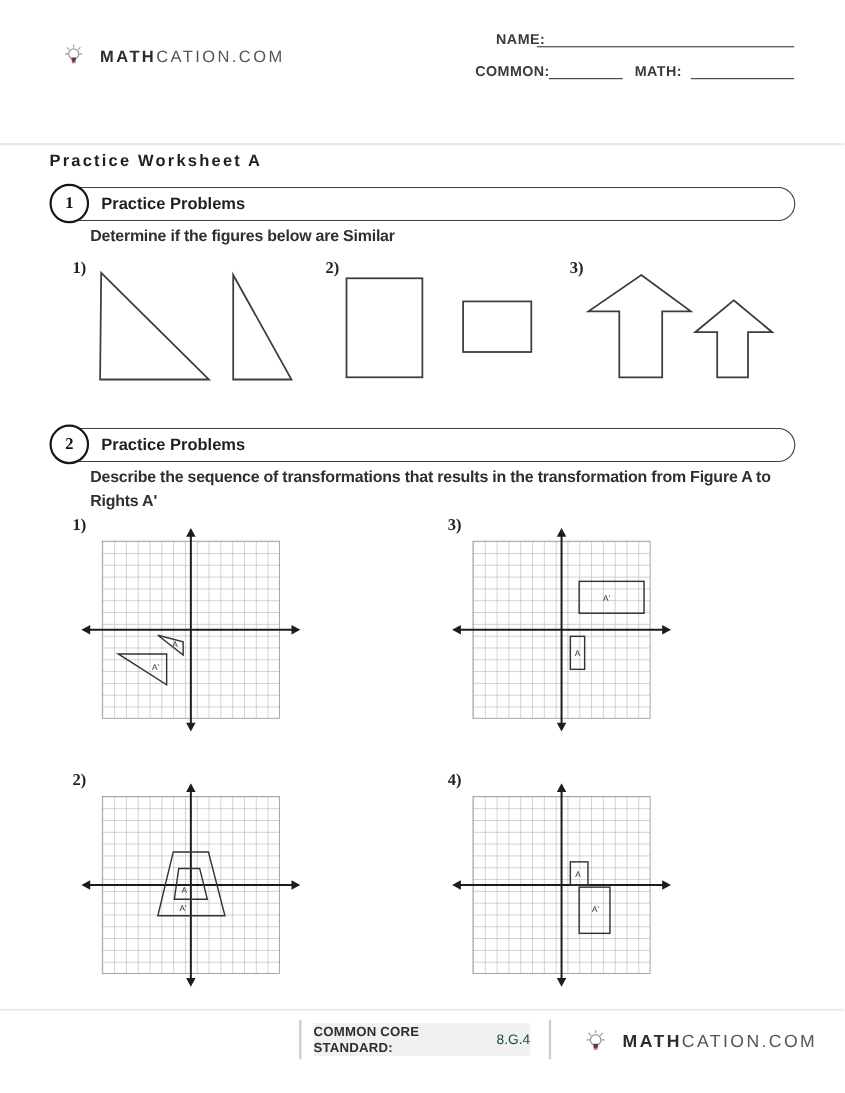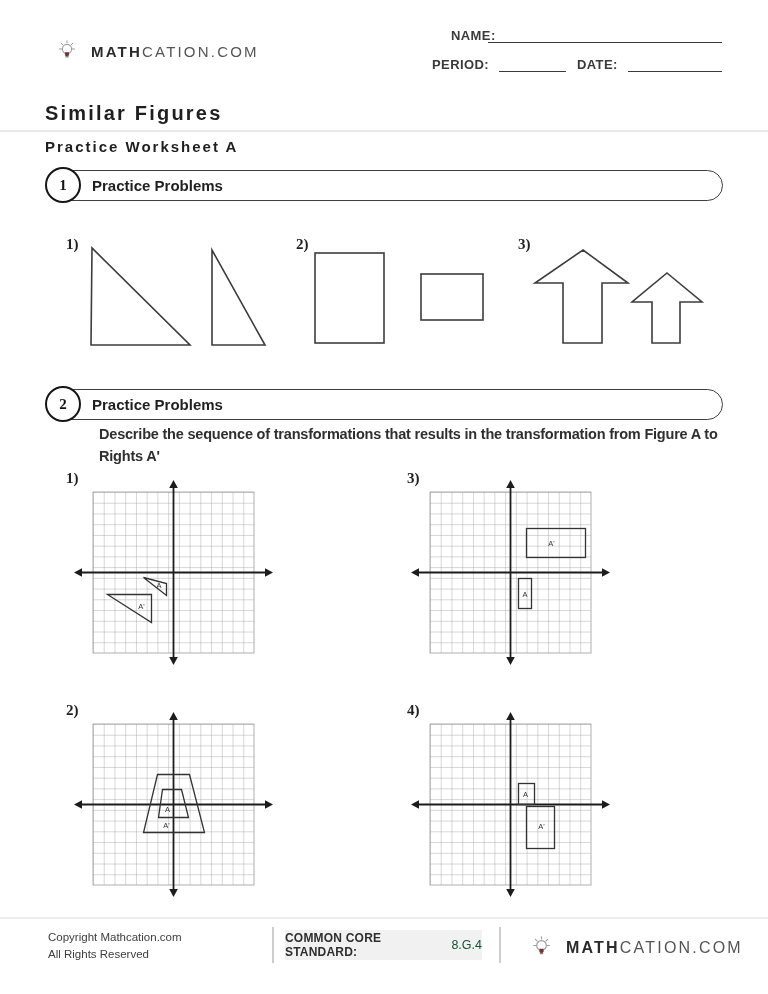--- a/index.html
+++ b/index.html
@@ -61,34 +61,34 @@
       </g>
       <circle cx="8" cy="9" r="4.6" fill="none" stroke="#9a9a9a" stroke-width="1.1"></circle>
       <path d="M6 12.2 h4 v2.4 a2 2 0 0 1 -4 0 z" fill="#7b3333"></path>
       <rect x="6.3" y="16" width="3.4" height="1.5" rx="0.5" fill="#8a8a8a"></rect>
     </svg>
     <span class="logo-text"><b>MATH</b><span>CATION.COM</span></span>
   </div>
 
   <span class="abs hfield-label" style="left:432px;top:28px;padding-left:19px;">NAME:</span>
   <div class="abs hline" style="left:488px;top:28px;width:234px;"></div>
-  <span class="abs hfield-label" style="left:432px;top:57px;">PERIOD:</span>
+  <span class="abs hfield-label" style="left:432px;top:57px;">COMMON:</span>
   <div class="abs hline" style="left:499px;top:57px;width:67px;"></div>
-  <span class="abs hfield-label" style="left:577px;top:57px;">DATE:</span>
+  <span class="abs hfield-label" style="left:577px;top:57px;">MATH:</span>
   <div class="abs hline" style="left:628px;top:57px;width:94px;"></div>
 
-  <div class="abs title" style="left:45px;top:102px;">Similar Figures</div>
   <div class="abs rule" style="left:0;top:130px;"></div>
   <div class="abs subtitle" style="left:45px;top:138px;">Practice Worksheet A</div>
 
   <div class="abs pill" style="left:53px;top:170px;width:670px;height:31px;"></div>
   <div class="abs num-circle" style="left:45px;top:167px;">
       <span>1</span>
     </div>
   <div class="abs pill-text" style="left:92px;top:177px;">Practice Problems</div>
+  <div class="abs instruction" style="left:82px;top:204px;">Determine if the figures below are Similar</div>
 
   <span class="abs prob-label" style="left:66px;top:236px;">1)</span>
   <span class="abs prob-label" style="left:296px;top:236px;">2)</span>
   <span class="abs prob-label" style="left:518px;top:236px;">3)</span>
 
   <svg class="abs" style="left:60px;top:230px;" width="708" height="125" viewBox="0 0 708 125">
     <g fill="none" stroke="#3d3d3d" stroke-width="1.6" stroke-linejoin="miter">
       <polygon points="32,18 31,115 130,115"></polygon>
       <polygon points="152,20 152,115 205,115"></polygon>
       <rect x="255" y="23" width="69" height="90"></rect>
@@ -96,21 +96,21 @@
       <polygon points="523,20 568,53 542,53 542,113 503,113 503,53 475,53"></polygon>
       <polygon points="607,43 642,72 620,72 620,113 592,113 592,72 572,72"></polygon>
     </g>
   </svg>
 
   <div class="abs pill" style="left:53px;top:389px;width:670px;height:31px;"></div>
   <div class="abs num-circle" style="left:45px;top:386px;">
       <span>2</span>
     </div>
   <div class="abs pill-text" style="left:92px;top:396px;">Practice Problems</div>
-  <div class="abs instruction" style="left:82px;top:423px;width:645px;margin-left:17px;">
+  <div class="abs instruction" style="left:82px;top:423px;width:645px;">
     <span>Describe the sequence of transformations that results in the transformation from Figure A to</span><br>
     <span>Rights A'</span>
   </div>
 
   <span class="abs prob-label" style="left:66px;top:470px;">1)</span>
   <span class="abs prob-label" style="left:407px;top:470px;">3)</span>
   <span class="abs prob-label" style="left:66px;top:702px;">2)</span>
   <span class="abs prob-label" style="left:407px;top:702px;">4)</span>
 
   <svg class="abs" style="left:70px;top:480px;" width="210" height="190" viewBox="0 0 210 190">
@@ -215,24 +215,20 @@
       <rect x="111.5" y="71.5" width="16" height="21"></rect>
       <rect x="119.5" y="94.5" width="28" height="42"></rect>
     </g>
     <g font-size="7.5" fill="#333333" text-anchor="middle">
       <text x="118.5" y="85">A</text>
       <text x="134.5" y="117">A'</text>
     </g>
   </svg>
 
   <div class="abs f-divider" style="left:0;top:917px;"></div>
-  <div class="abs copyright" style="left:48px;top:929px;">
-    <div>Copyright Mathcation.com</div>
-    <div>All Rights Reserved</div>
-  </div>
   <div class="abs vdiv" style="left:272px;top:927px;height:36px;"></div>
   <div class="abs ccs-box" style="left:285px;top:930px;width:197px;height:30px;">
     <span class="ccs-label">COMMON CORE STANDARD:</span>
     <span class="ccs-value">8.G.4</span>
   </div>
   <div class="abs vdiv" style="left:499px;top:927px;height:36px;"></div>
   <div class="abs logo" style="left:533px;top:936px;">
     <svg width="17" height="23" viewBox="0 0 16 22">
       <g stroke="#9a9a9a" stroke-width="1" stroke-linecap="round">
         <line x1="8" y1="0.8" x2="8" y2="2.8"></line>

